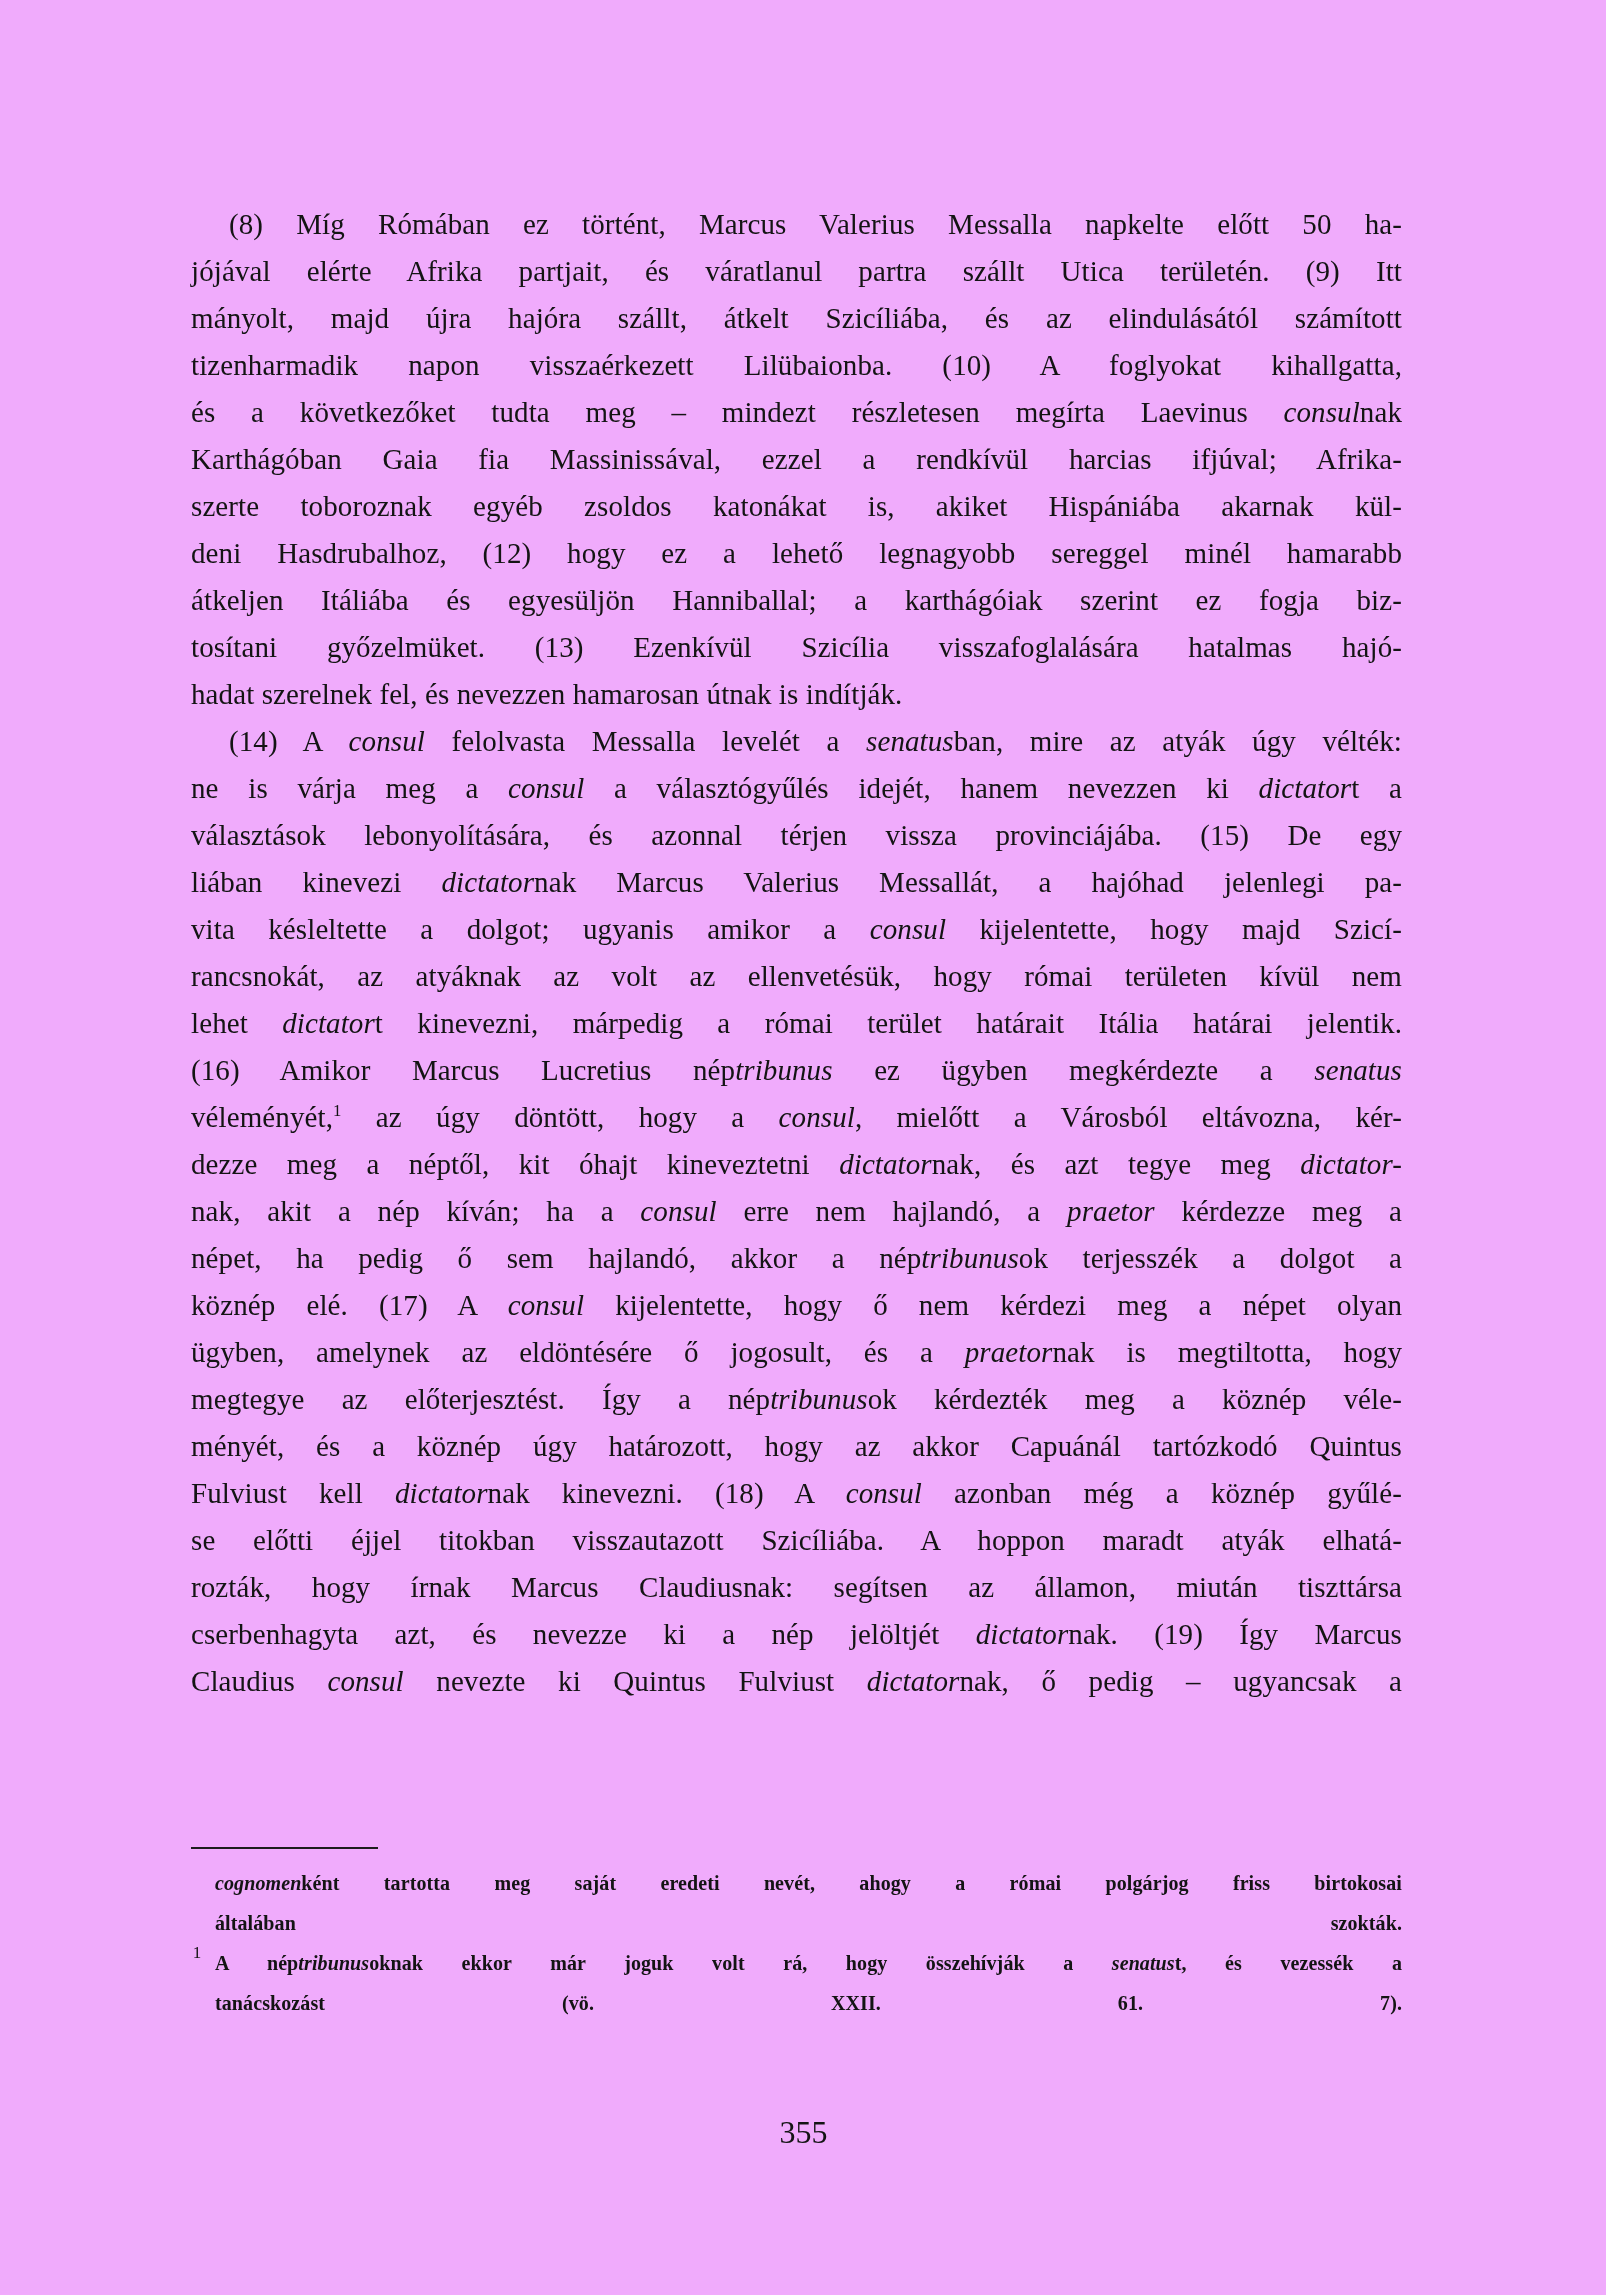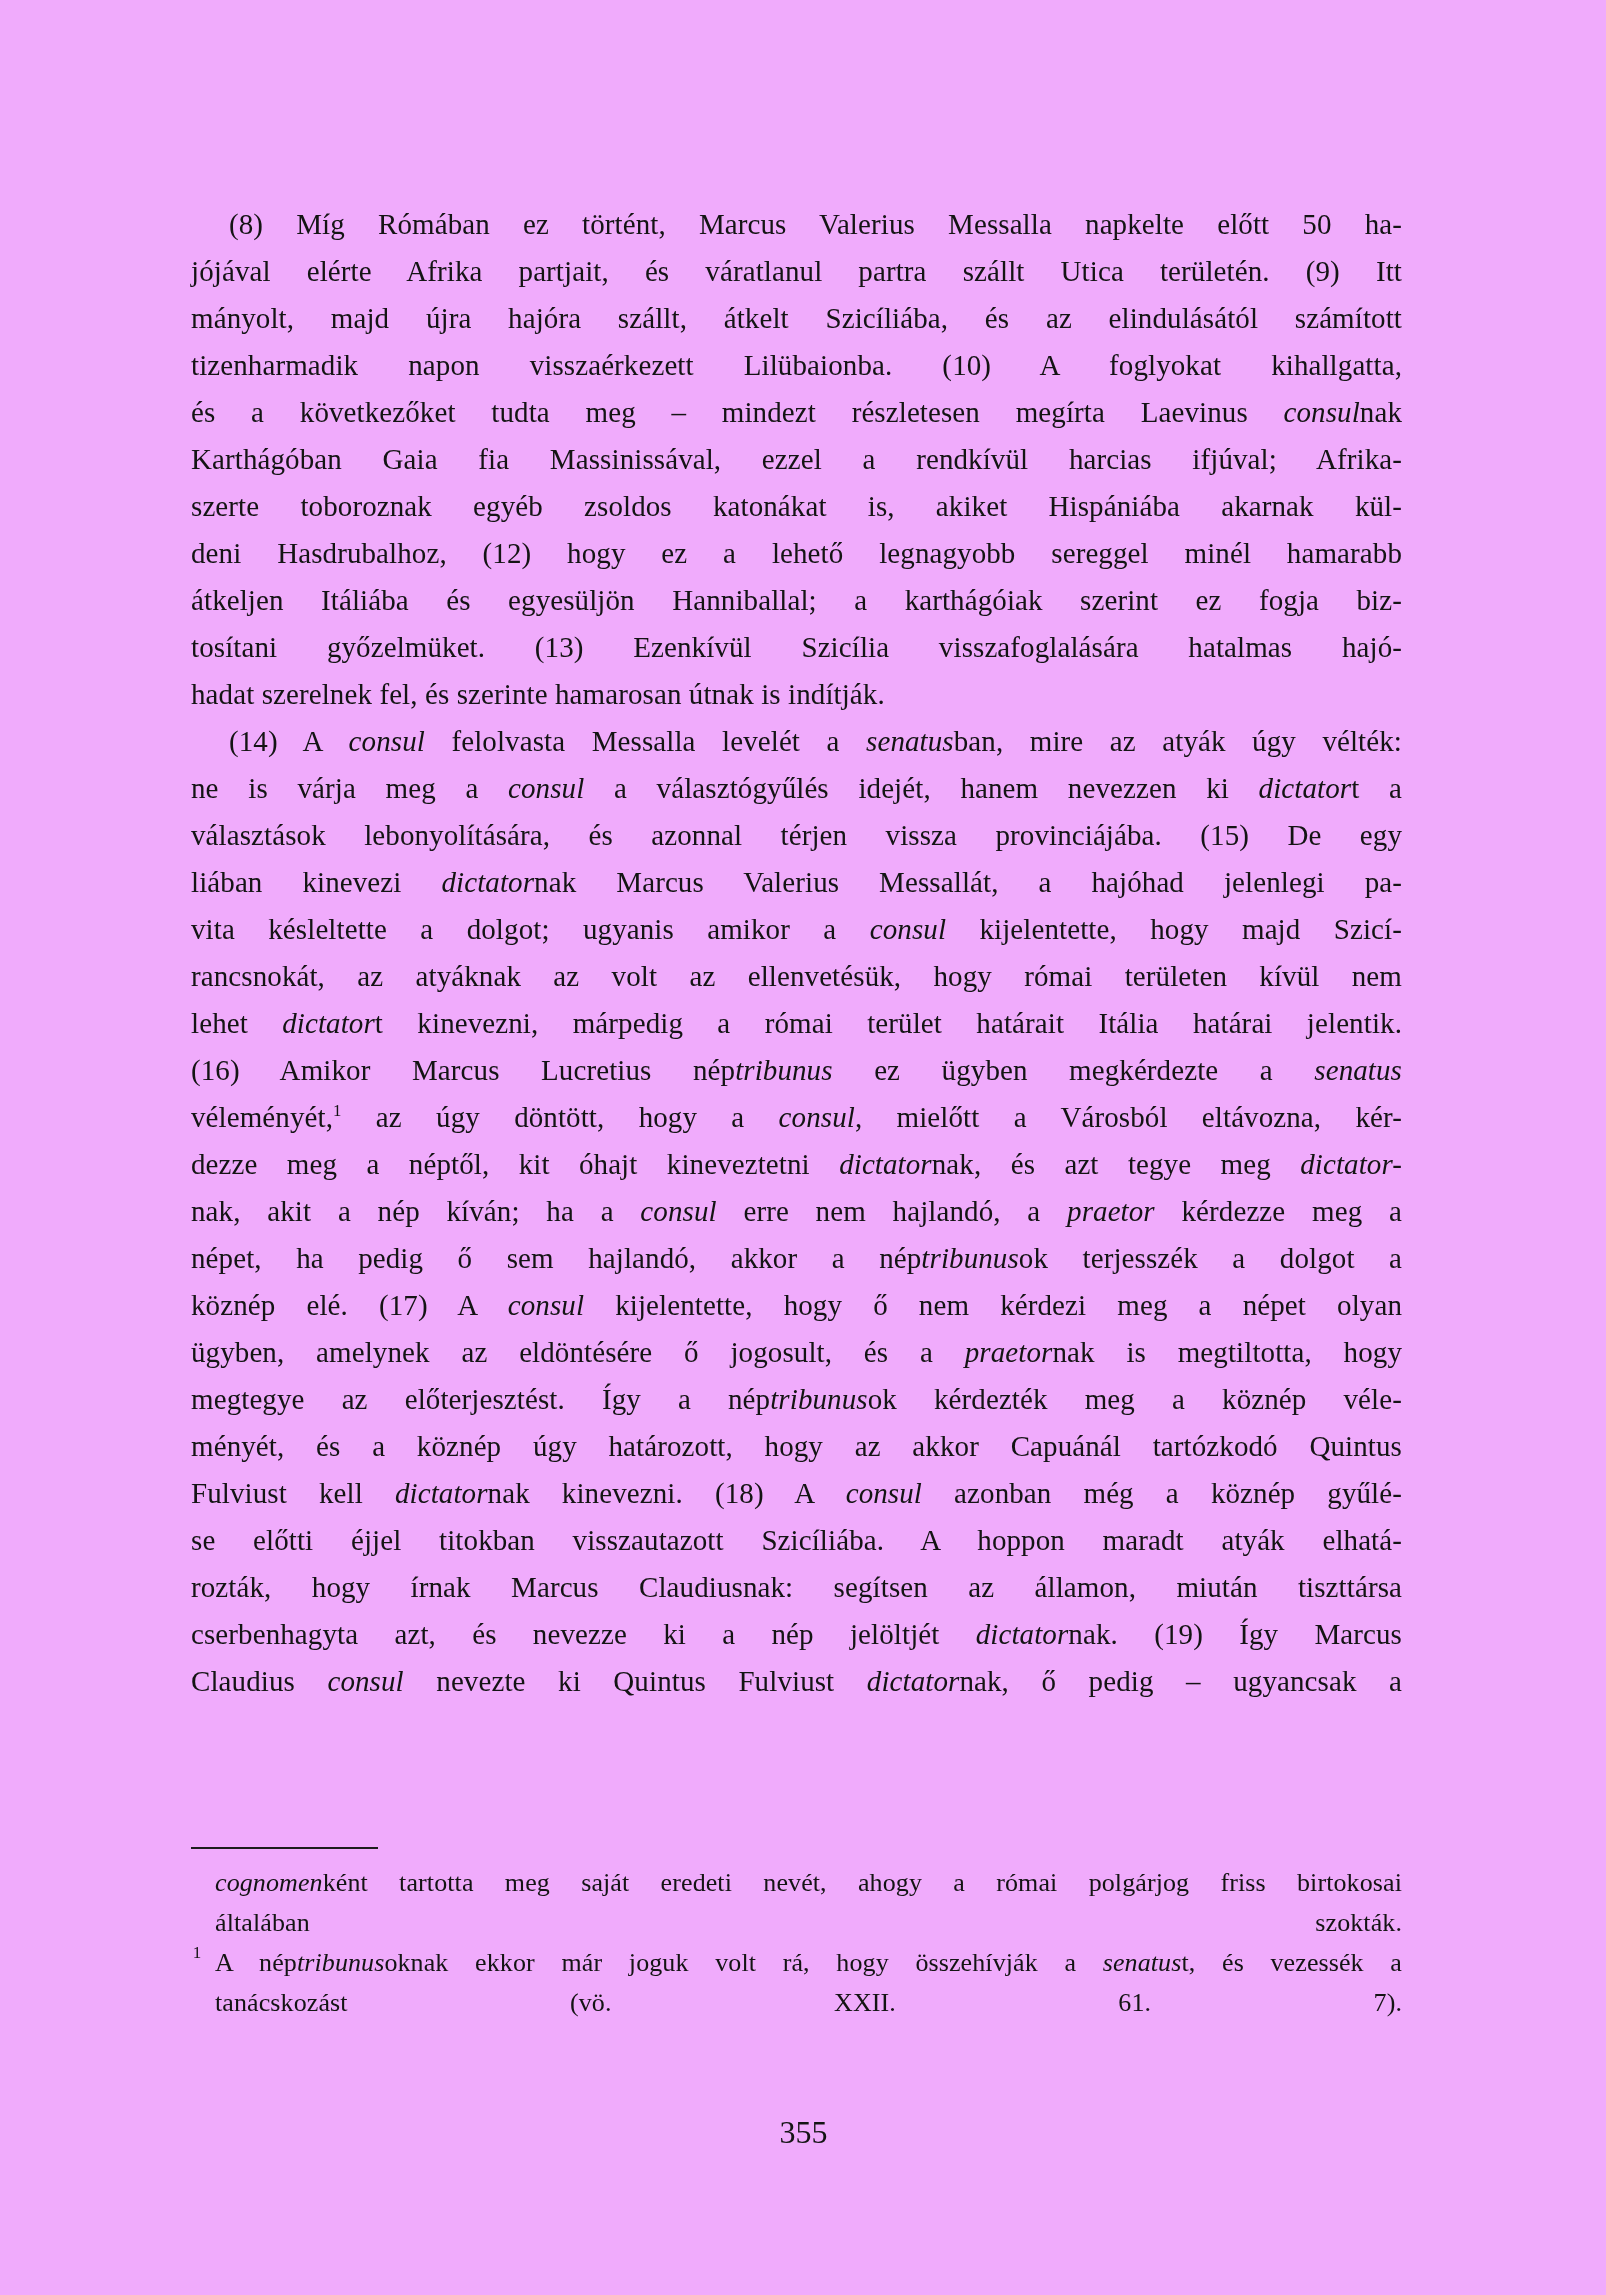--- a/index.html
+++ b/index.html
@@ -44,25 +44,26 @@
   .fnrule {
     width: 187px; height: 0;
     border-top: 2.6px solid #1c1c1c;
     margin-bottom: 13.8px;
   }
   .fn {
     position: relative;
     padding-left: 24px;
   }
   .fn .line {
-    font-size: 26px;
+    font-size: 20px;
     line-height: 40px;
     text-align: justify;
     text-align-last: justify;
     letter-spacing: 0.1px;
+    font-weight: bold;
   }
   .fn .marker {
     position: absolute;
     left: 1.7px; top: 1.7px;
     font-size: 17px;
     line-height: 1;
   }
   .pageno {
     position: absolute;
     top: 2116px; left: 0;
@@ -81,21 +82,21 @@
       <div class="line indent"><span>(8) Míg Rómában ez történt, Marcus Valerius Messalla napkelte előtt 50 ha-</span></div>
       <div class="line"><span>jójával elérte Afrika partjait, és váratlanul partra szállt Utica területén. (9) Itt</span></div>
       <div class="line"><span>mányolt, majd újra hajóra szállt, átkelt Szicíliába, és az elindulásától számított</span></div>
       <div class="line"><span>tizenharmadik napon visszaérkezett Lilübaionba. (10) A foglyokat kihallgatta,</span></div>
       <div class="line"><span>és a következőket tudta meg – mindezt részletesen megírta Laevinus </span><i>consul</i><span>nak</span></div>
       <div class="line"><span>Karthágóban Gaia fia Massinissával, ezzel a rendkívül harcias ifjúval; Afrika-</span></div>
       <div class="line"><span>szerte toboroznak egyéb zsoldos katonákat is, akiket Hispániába akarnak kül-</span></div>
       <div class="line"><span>deni Hasdrubalhoz, (12) hogy ez a lehető legnagyobb sereggel minél hamarabb</span></div>
       <div class="line"><span>átkeljen Itáliába és egyesüljön Hanniballal; a karthágóiak szerint ez fogja biz-</span></div>
       <div class="line"><span>tosítani győzelmüket. (13) Ezenkívül Szicília visszafoglalására hatalmas hajó-</span></div>
-      <div class="line no-just"><span>hadat szerelnek fel, és szerinte hamarosan útnak is indítják.</span></div>
+      <div class="line no-just"><span>hadat szerelnek fel, és nevezzen hamarosan útnak is indítják.</span></div>
       <div class="line indent"><span>(14) A </span><i>consul</i><span> felolvasta Messalla levelét a </span><i>senatus</i><span>ban, mire az atyák úgy vélték:</span></div>
       <div class="line"><span>ne is várja meg a </span><i>consul</i><span> a választógyűlés idejét, hanem nevezzen ki </span><i>dictator</i><span>t a</span></div>
       <div class="line"><span>választások lebonyolítására, és azonnal térjen vissza provinciájába. (15) De egy</span></div>
       <div class="line"><span>liában kinevezi </span><i>dictator</i><span>nak Marcus Valerius Messallát, a hajóhad jelenlegi pa-</span></div>
       <div class="line"><span>vita késleltette a dolgot; ugyanis amikor a </span><i>consul</i><span> kijelentette, hogy majd Szicí-</span></div>
       <div class="line"><span>rancsnokát, az atyáknak az volt az ellenvetésük, hogy római területen kívül nem</span></div>
       <div class="line"><span>lehet </span><i>dictator</i><span>t kinevezni, márpedig a római terület határait Itália határai jelentik.</span></div>
       <div class="line"><span>(16) Amikor Marcus Lucretius nép</span><i>tribunus</i><span> ez ügyben megkérdezte a </span><i>senatus</i></div>
       <div class="line"><span>véleményét,</span><sup class="fnref">1</sup><span> az úgy döntött, hogy a </span><i>consul</i><span>, mielőtt a Városból eltávozna, kér-</span></div>
       <div class="line"><span>dezze meg a néptől, kit óhajt kineveztetni </span><i>dictator</i><span>nak, és azt tegye meg </span><i>dictator-</i></div>

